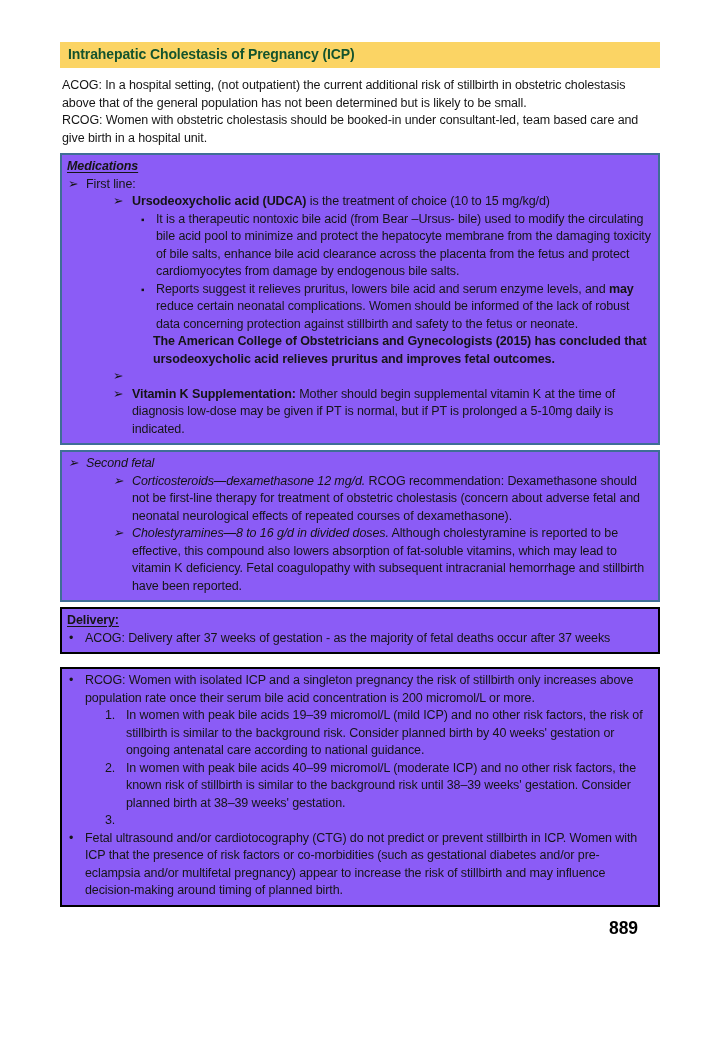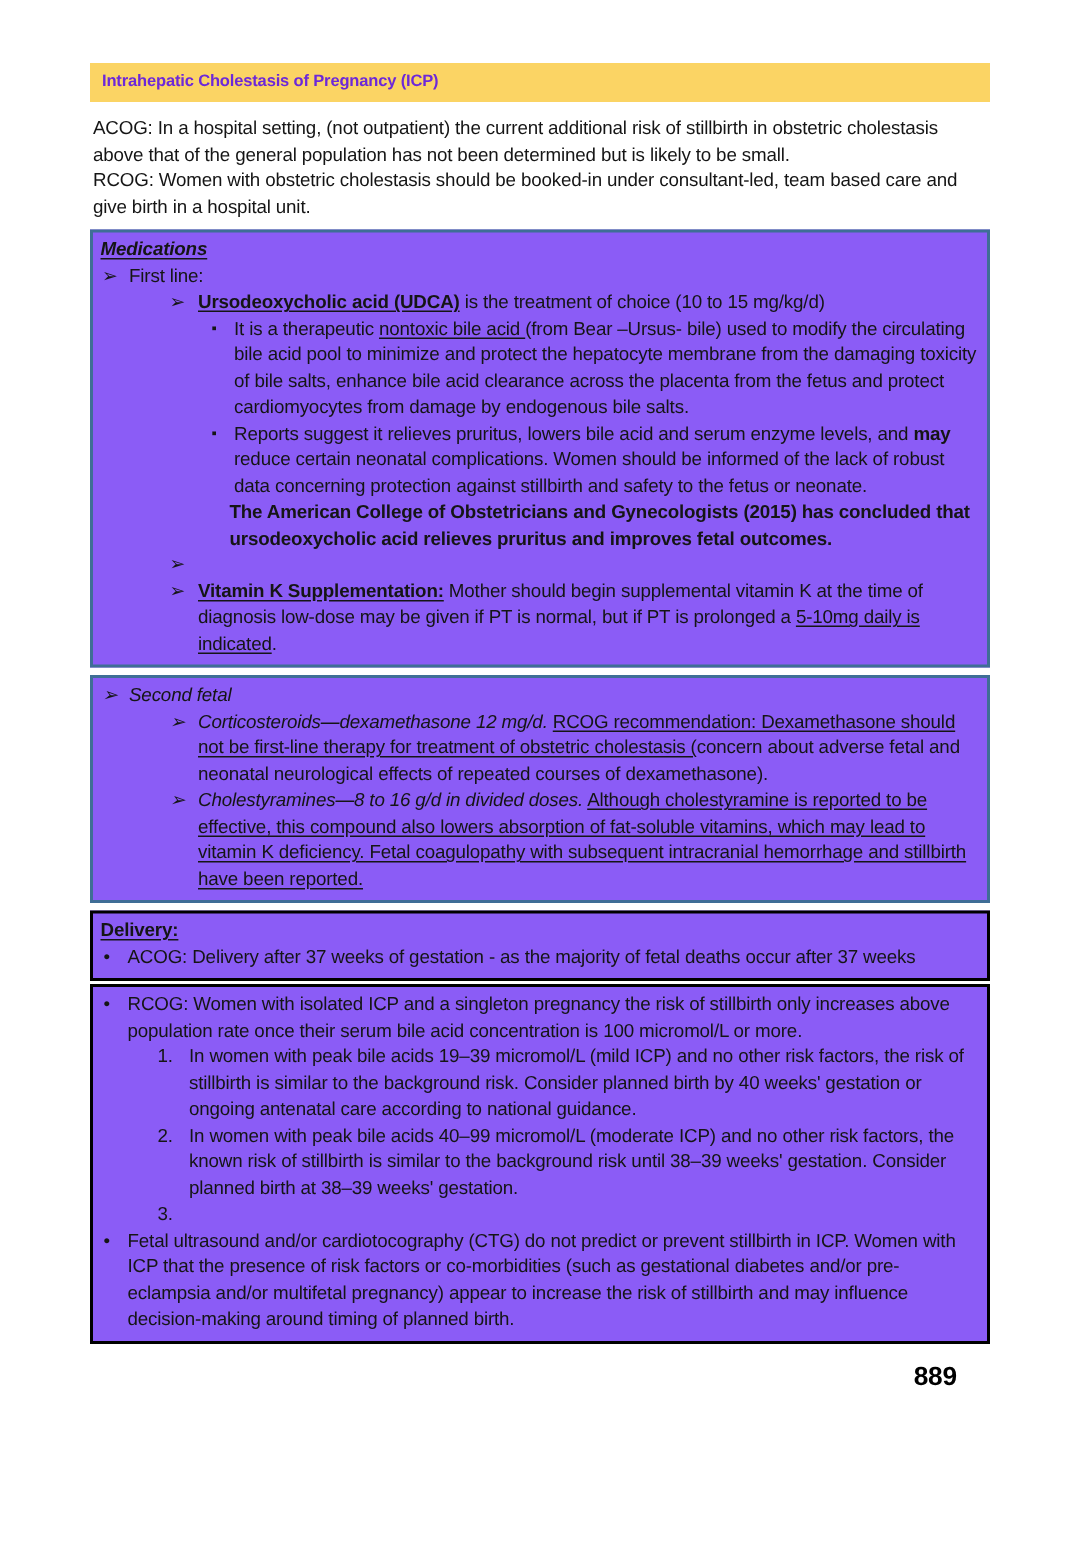--- a/index.html
+++ b/index.html
@@ -7,37 +7,37 @@
     width:720px;height:1040px;
     font-family:"Liberation Sans",sans-serif;
     font-size:12.5px;line-height:17.5px;color:#151515;
     letter-spacing:-0.1px;
     -webkit-font-smoothing:antialiased;
   }
   .page{box-sizing:border-box;width:720px;height:1040px;padding:42px 60px 0 60px;position:relative;}
   .header-bar{
     box-sizing:border-box;width:600px;
     padding:4px 8px 5px 8px;
-    font-weight:bold;font-size:11px;line-height:17px;color:#6d28d9;
+    font-weight:bold;font-size:14px;line-height:17px;color:#14532d;
     margin-bottom:9px;
   }
   .treatment{margin:0 2px 6px 2px;}
   .treatment .heading{font-style:italic;}
   .para{margin:0;}
   .box{box-sizing:border-box;width:600px;padding:3px 6px 5px 5px;background:#8b5cf6;}
   .box.blue{border:2px solid #3F6E96;margin-bottom:5px;}
-  .box.black{border:2px solid #000;margin-bottom:2px;}
+  .box.black{border:2px solid #000;margin-bottom:13px;}
   .box-heading{font-weight:bold;}
   .u-head{text-decoration:underline;text-underline-offset:2px;}
   .row{display:flex;align-items:flex-start;}
   .marker{flex:0 0 18px;white-space:pre;}
   .text{flex:1 1 auto;}
   .b{font-weight:bold;}
   .i{font-style:italic;}
-  .u{text-decoration:underline;text-underline-offset:2px;}
+  .u{text-underline-offset:2px;}
   
   .mb-lvl0{padding-left:1px;}
   .mb-lvl1{padding-left:46px;}
   .mb-lvl1 .marker{flex-basis:19px;}
   .mb-lvl2{padding-left:74px;}
   .mb-lvl2 .marker{flex-basis:15px;font-size:10px;line-height:17.5px;}
   .mb-lvl3{padding-left:86px;}
   .mb-lvl3 .marker{flex-basis:0;}
   
   .rb-lvl0{padding-left:2px;}
@@ -121,21 +121,21 @@
           <span class="marker">•</span>
           <span class="text"><span>ACOG: Delivery after 37 weeks of gestation - as the majority of fetal deaths occur after 37 weeks</span></span>
         </div>
       </div>
   </div>
 
   <div class="box black" style="border-color: rgb(0, 0, 0);">
     <div>
         <div class="row rb-lvl0">
           <span class="marker">•</span>
-          <span class="text"><span>RCOG: Women with isolated ICP and a singleton pregnancy the risk of stillbirth only increases above population rate once their serum bile acid concentration is 100 micromol/L or more.</span></span>
+          <span class="text"><span>RCOG: Women with isolated ICP and a singleton pregnancy the risk of stillbirth only increases above population rate once their serum bile acid concentration is 200 micromol/L or more.</span></span>
         </div>
         <div class="row rb-lvl1">
           <span class="marker">1.</span>
           <span class="text"><span>In women with peak bile acids 19–39 micromol/L (mild ICP) and no other risk factors, the risk of stillbirth is similar to the background risk. Consider planned birth by 40 weeks' gestation or ongoing antenatal care according to national guidance.</span></span>
         </div>
         <div class="row rb-lvl1">
           <span class="marker">2.</span>
           <span class="text"><span>In women with peak bile acids 40–99 micromol/L (moderate ICP) and no other risk factors, the known risk of stillbirth is similar to the background risk until 38–39 weeks' gestation. Consider planned birth at 38–39 weeks' gestation.</span></span>
         </div>
         <div class="row rb-lvl1">

